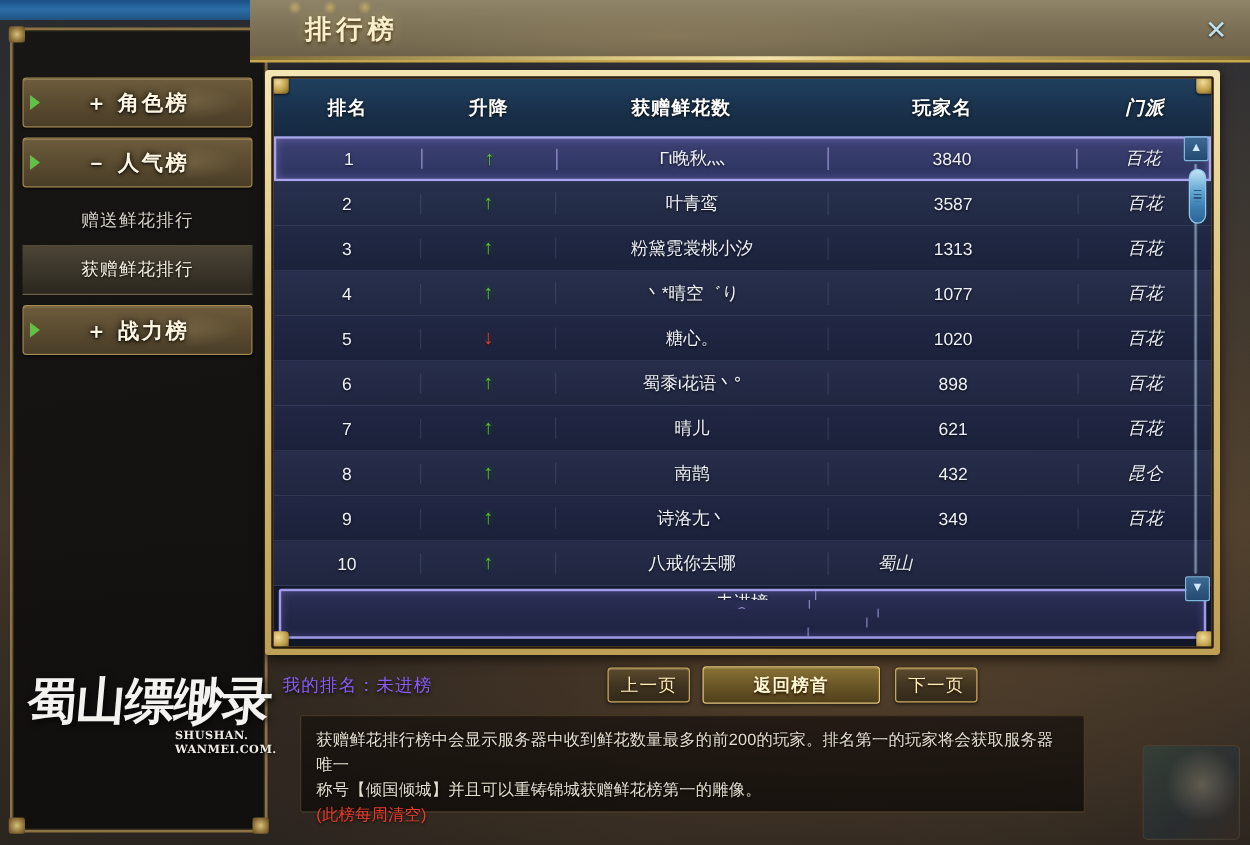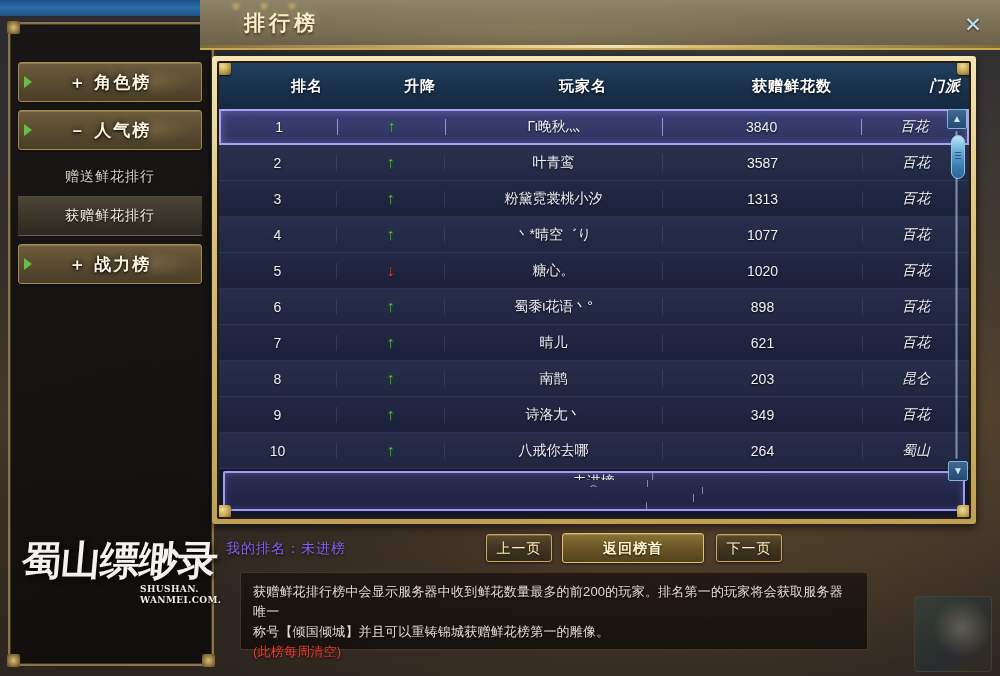--- a/index.html
+++ b/index.html
@@ -155,21 +155,20 @@
     box-shadow:0 1px 2px rgba(0,0,0,.7);}
   .ps-tl{left:-2px;top:-2px;} .ps-tr{right:-2px;top:-2px;}
   .ps-bl{left:-2px;bottom:-2px;} .ps-br{right:-2px;bottom:-2px;}
 
   
   .thead{
     position:absolute;left:0;top:0;width:100%;height:46px;display:flex;
     align-items:center;
     background:linear-gradient(180deg,#20405f,#19304a 60%,#152a41);
     border-bottom:1px solid rgba(170,190,220,.35);
-    padding-left:29px;
   }
   .thead .th{
     font-size:15px;font-weight:bold;color:#ffffff;text-align:center;
     letter-spacing:1px;text-shadow:0 1px 3px rgba(0,0,0,.9);
   }
   .c1{width:118px;} .c2{width:108px;} .c3{width:218px;}
   .c4{width:200px;} .c5{width:106px;font-style:italic;}
 
   .tbody{
     position:absolute;left:0;top:46px;width:100%;height:360px;overflow:hidden;
@@ -339,22 +338,22 @@
       <div class="panel-inner">
 
         <span class="panel-stud ps-tl"></span>
         <span class="panel-stud ps-tr"></span>
         <span class="panel-stud ps-bl"></span>
         <span class="panel-stud ps-br"></span>
 
         <div class="thead">
           <div class="th c1">排名</div>
           <div class="th c2">升降</div>
+          <div class="th c4">获赠鲜花数</div>
           <div class="th c3">玩家名</div>
-          <div class="th c4">获赠鲜花数</div>
           <div class="th c5">门派</div>
         </div>
 
         <div class="tbody" id="tbody">
             <div class="trow sel">
               <div class="cell c1">1</div>
               <div class="cell c2"><span class="arrow-up">↑</span></div>
               <div class="cell c3">Γι晚秋灬</div>
               <div class="cell c4">3840</div>
               <div class="cell c5">百花</div>
@@ -398,35 +397,34 @@
               <div class="cell c1">7</div>
               <div class="cell c2"><span class="arrow-up">↑</span></div>
               <div class="cell c3">晴儿</div>
               <div class="cell c4">621</div>
               <div class="cell c5">百花</div>
             </div>
             <div class="trow odd">
               <div class="cell c1">8</div>
               <div class="cell c2"><span class="arrow-up">↑</span></div>
               <div class="cell c3">南鹊</div>
-              <div class="cell c4">203</div>
+              <div class="cell c4">432</div>
               <div class="cell c5">昆仑</div>
             </div>
             <div class="trow even">
               <div class="cell c1">9</div>
               <div class="cell c2"><span class="arrow-up">↑</span></div>
               <div class="cell c3">诗洛尢丶</div>
               <div class="cell c4">349</div>
               <div class="cell c5">百花</div>
             </div>
             <div class="trow odd">
               <div class="cell c1">10</div>
               <div class="cell c2"><span class="arrow-up">↑</span></div>
               <div class="cell c3">八戒你去哪</div>
-              <div class="cell c4">264</div>
               <div class="cell c5">蜀山</div>
             </div>
           </div>
 
         <div class="selfrow">
           <div class="cell c1">未进榜</div>
           <div class="cell c2"><span class="arc-icon">∩</span></div>
           <div class="cell c3">－</div>
           <div class="cell c4">－</div>
           <div class="cell c5">－</div>

